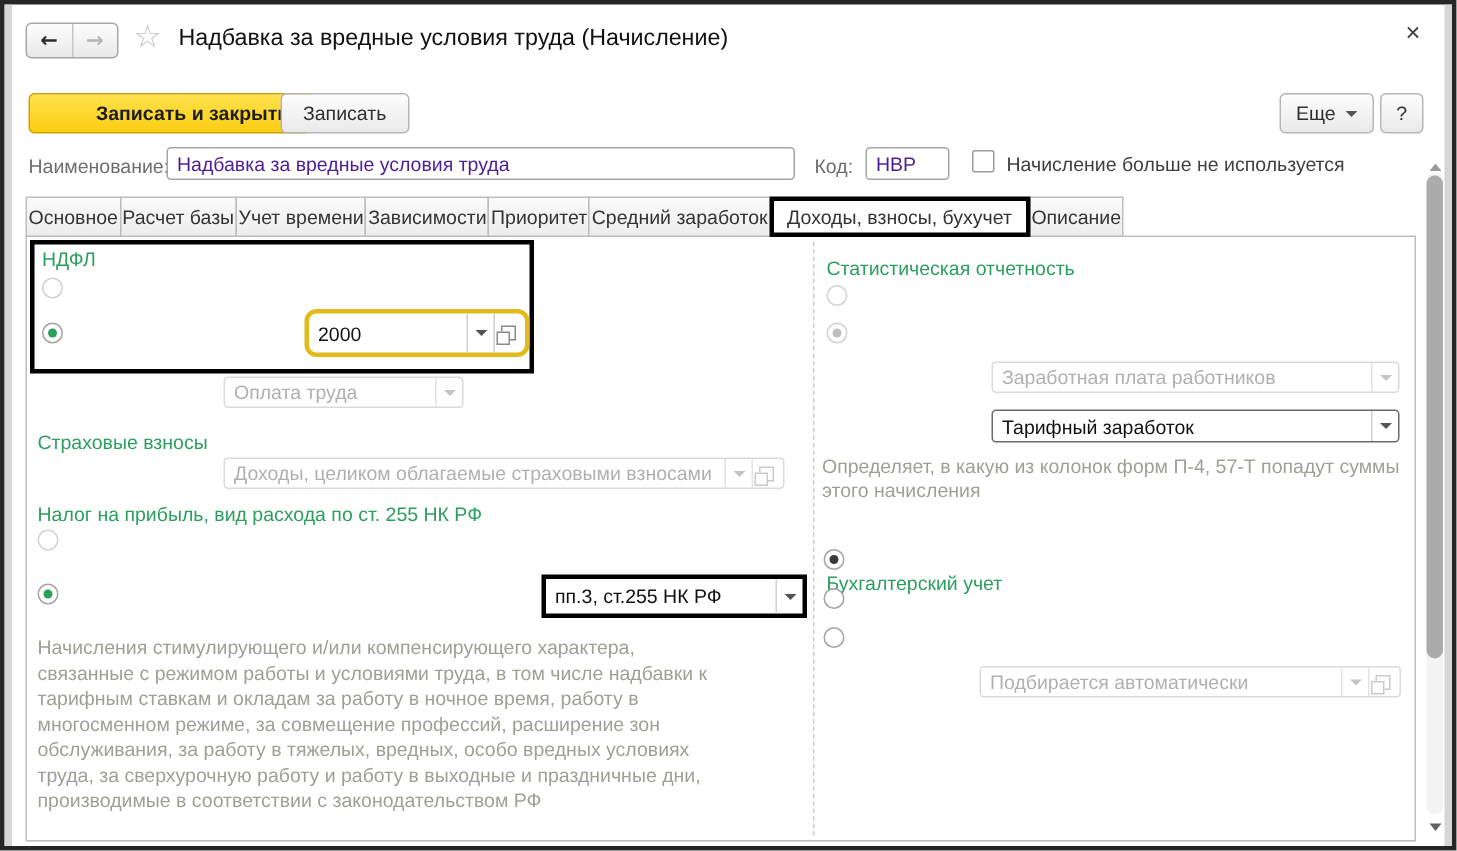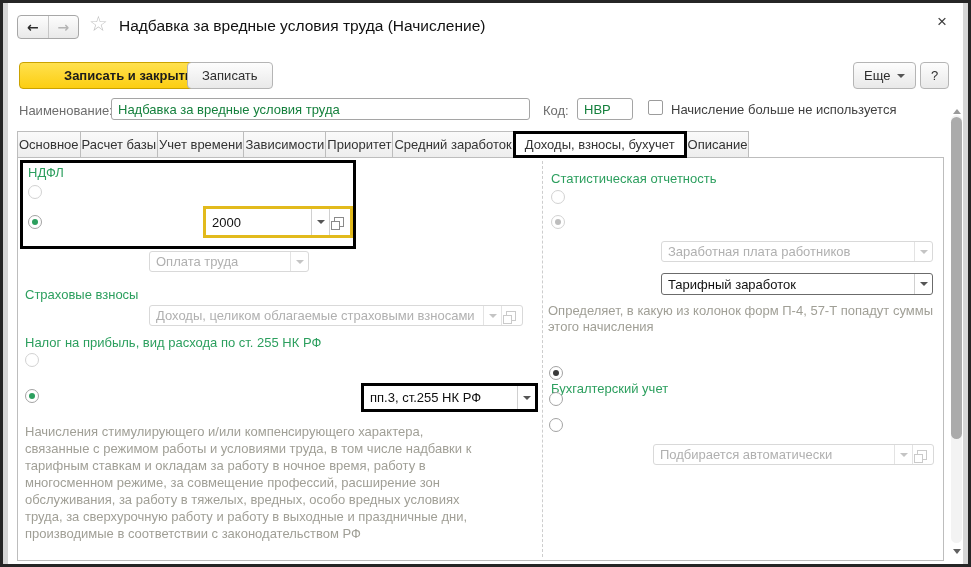--- a/index.html
+++ b/index.html
@@ -23,21 +23,21 @@
        font-size:13px;color:#2e2e2e;padding:0 14px;box-sizing:border-box;}
   .btn.primary{border-color:#caa200;background:linear-gradient(#ffe14e,#fcce12);font-weight:bold;color:#1c1c1c;}
   .tri{width:0;height:0;border:4px solid transparent;border-top:4px solid #555;margin-top:4px;}
   .btn .tri{margin-left:7px;}
   
   .lbl{position:absolute;white-space:nowrap;}
   .dim{color:#aeaeae;}
   .dark{color:#3f3f3f;}
   .gray{color:#6d6d6d;}
   .txtinput{position:absolute;height:22px;box-sizing:border-box;border:1px solid #a5a5a5;border-radius:3px;
-            padding:0 6px;font-size:13px;font-family:inherit;color:#15803d;background:#fff;}
+            padding:0 6px;font-size:13px;font-family:inherit;color:#4c1d95;background:#fff;}
   .checkbox{position:absolute;width:15px;height:15px;box-sizing:border-box;border:1px solid #9c9c9c;border-radius:2px;background:#fff;}
   
   .tabbar{position:absolute;left:14px;top:128px;display:flex;z-index:3;}
   .tab{height:27px;box-sizing:border-box;border:1px solid #bdbdbd;margin-left:-1px;
        background:linear-gradient(#fafafa,#ededed);display:flex;align-items:center;padding:0 1px;color:#333;white-space:nowrap;}
   .tab:first-child{margin-left:0;}
   .tab.active{border:3px solid #000;background:#fff;padding:0 9px;z-index:4;}
   
   .panel{left:14px;top:154px;width:927px;height:404px;border:1px solid #bdbdbd;box-sizing:border-box;background:#fff;z-index:1;}
   .vdivider{left:539px;top:158px;height:396px;width:0;border-left:1px dashed #cdcdcd;z-index:2;}
@@ -53,21 +53,21 @@
   
   .combo{position:absolute;display:flex;align-items:center;background:#fff;border:1px solid #a5a5a5;border-radius:3px;
          height:21px;box-sizing:border-box;font-size:13px;color:#111;z-index:2;}
   .combo .val{flex:1;padding:0 6px;white-space:nowrap;overflow:hidden;}
   .combo .sep{width:1px;align-self:stretch;background:#d0d0d0;}
   .combo .arr{width:17px;display:flex;align-items:center;justify-content:center;align-self:stretch;}
   .combo.disabled{border-color:#d9d9d9;color:#b0b0b0;}
   .combo.disabled .tri{border-top-color:#c4c4c4;}
   .combo.disabled .sep{background:#e3e3e3;}
   .combo.strong{border-color:#6b6b6b;}
-  .combo.hl-yellow{border:3px solid #e2ba1c;border-radius:0;height:32px;}
+  .combo.hl-yellow{border:3px solid #e2ba1c;border-radius:8px;height:32px;}
   .combo.hl-black{border:3px solid #000;border-radius:0;height:29px;}
   .icon-open{width:8px;height:8px;border:1px solid #8a8a8a;position:relative;margin:0 6px 0 4px;background:#fff;}
   .icon-open::before{content:"";position:absolute;left:-4px;bottom:-4px;width:7px;height:7px;border:1px solid #8a8a8a;background:#fff;}
   .icon-open.dimmed{border-color:#cacaca;}
   .icon-open.dimmed::before{border-color:#cacaca;}
   .note{position:absolute;color:#a09f96;line-height:17px;z-index:2;}
   
   .sb-track{left:948px;top:112px;width:11px;height:428px;background:#f3f3f3;border-radius:6px;z-index:2;}
   .sb-thumb{left:948px;top:114px;width:11px;height:322px;background:#ababab;border-radius:6px;z-index:3;}
   .sb-up{left:950px;top:102px;width:0;height:0;border:4px solid transparent;border-bottom:5px solid #9a9a9a;z-index:3;}

